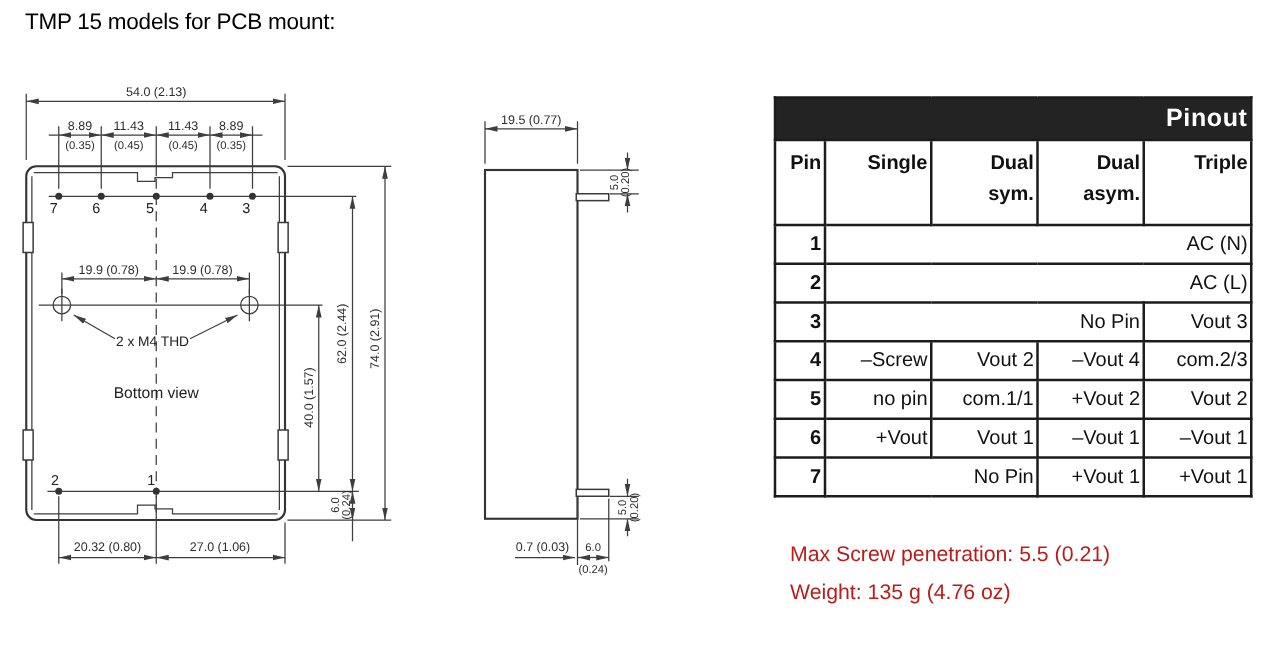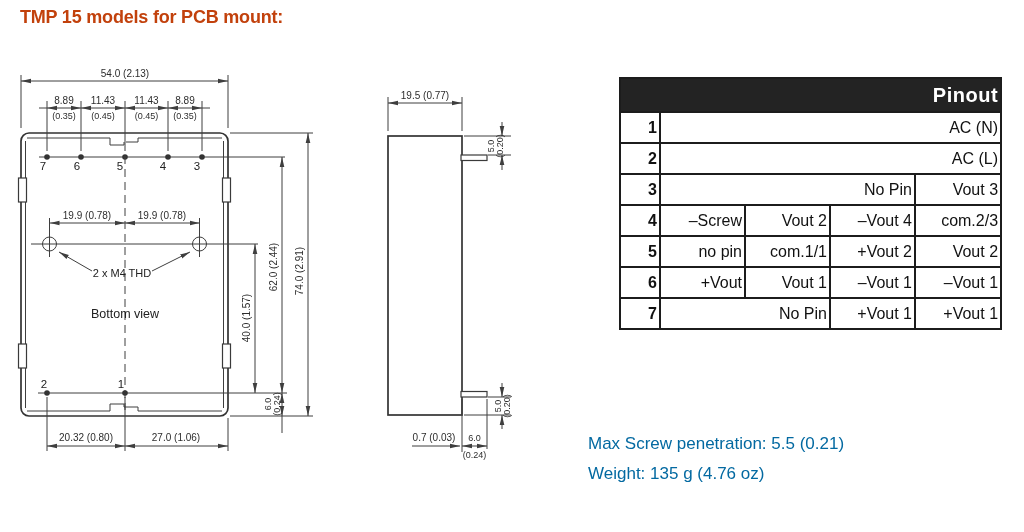--- a/index.html
+++ b/index.html
@@ -2,21 +2,21 @@
 <html><head>
 <meta charset="utf-8">
 <style>
   html,body{margin:0;padding:0;}
   body{
     width:1024px;height:532px;position:relative;overflow:hidden;
     background:#ffffff;font-family:"Liberation Sans",sans-serif;
   }
   .page-title{
     position:absolute;left:20px;top:7px;
-    font-size:18px;font-weight:bold;color:#c2410c;letter-spacing:-0.2px;
+    font-size:18px;font-weight:normal;color:#000000;letter-spacing:-0.2px;
   }
   svg text{font-family:"Liberation Sans",sans-serif;}
   .ln{stroke:#3e3e3e;stroke-width:1;fill:none;}
   .ol{stroke:#333333;stroke-width:1.7;fill:none;}
   .olf{stroke:#3a3a3a;stroke-width:1.2;fill:#ffffff;}
   .dim{font-size:10px;fill:#2d2d2d;}
   .dims{font-size:9px;fill:#2d2d2d;}
   .pin-num{font-size:11.5px;fill:#222222;}
   .note-txt{font-size:11px;fill:#222222;}
   .view-txt{font-size:12.5px;fill:#222222;}
@@ -26,22 +26,22 @@
   .pinout{
     position:absolute;left:619px;top:77px;width:381px;
     border-collapse:collapse;table-layout:fixed;color:#111;
   }
   .pinout th,.pinout td{border:2px solid #1c1c1c;text-align:right;padding:2px;}
   .pinout .hdr{background:#232323;color:#ffffff;font-size:20px;font-weight:bold;height:28px;letter-spacing:0.5px;}
   .pinout thead tr.cols th{height:59px;vertical-align:top;padding-top:5px;font-size:16px;font-weight:bold;line-height:25px;}
   .pinout tbody td{height:25px;font-size:16px;font-weight:normal;}
   .pinout tbody td.pin{font-weight:bold;}
   .notes{
-    position:absolute;left:588px;top:429px;
-    font-size:17px;color:#0369a1;line-height:30px;
+    position:absolute;left:632px;top:429px;
+    font-size:17px;color:#b91c1c;line-height:30px;
   }
 </style>
 </head>
 <body>
 
 <div class="page-title">TMP 15 models for PCB mount:</div>
 
 <svg width="1024" height="532" viewBox="0 0 1024 532" style="position:absolute;left:0;top:0;">
   <defs>
     <marker id="ah" viewBox="0 0 10 6" refX="10" refY="3" markerWidth="10" markerHeight="6" orient="auto-start-reverse" markerUnits="strokeWidth">
@@ -172,20 +172,42 @@
     <col style="width:40px">
       <col style="width:85px">
       <col style="width:85px">
       <col style="width:85px">
       <col style="width:86px">
   </colgroup>
   <thead>
     <tr>
       <th class="hdr" colspan="5">Pinout</th>
     </tr>
+    <tr class="cols">
+      <th>
+          <div>Pin</div>
+          <div></div>
+        </th>
+      <th>
+          <div>Single</div>
+          <div></div>
+        </th>
+      <th>
+          <div>Dual</div>
+          <div>sym.</div>
+        </th>
+      <th>
+          <div>Dual</div>
+          <div>asym.</div>
+        </th>
+      <th>
+          <div>Triple</div>
+          <div></div>
+        </th>
+    </tr>
   </thead>
   <tbody>
     <tr>
       <td class="pin">1</td>
       <td colspan="4">AC (N)</td>
     </tr>
     <tr>
       <td class="pin">2</td>
       <td colspan="4">AC (L)</td>
     </tr>

